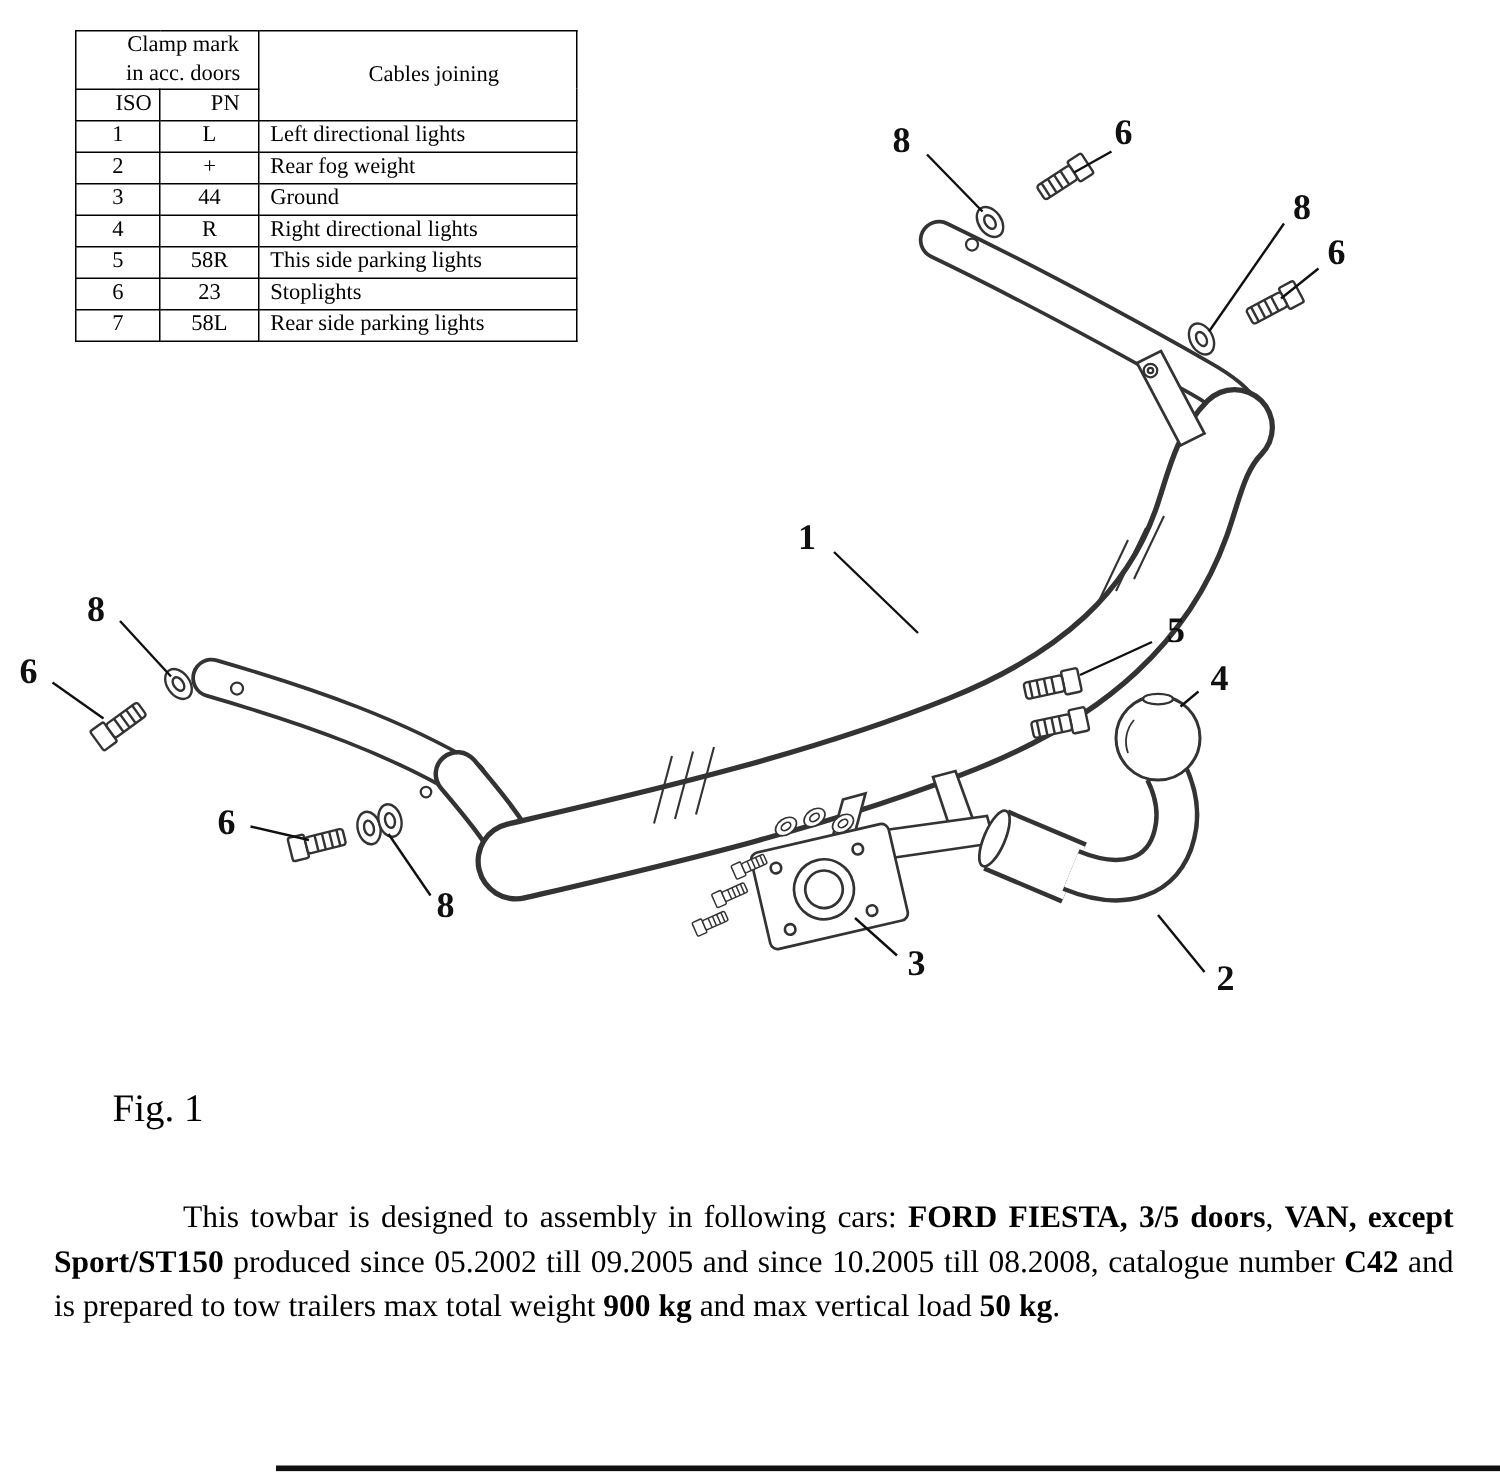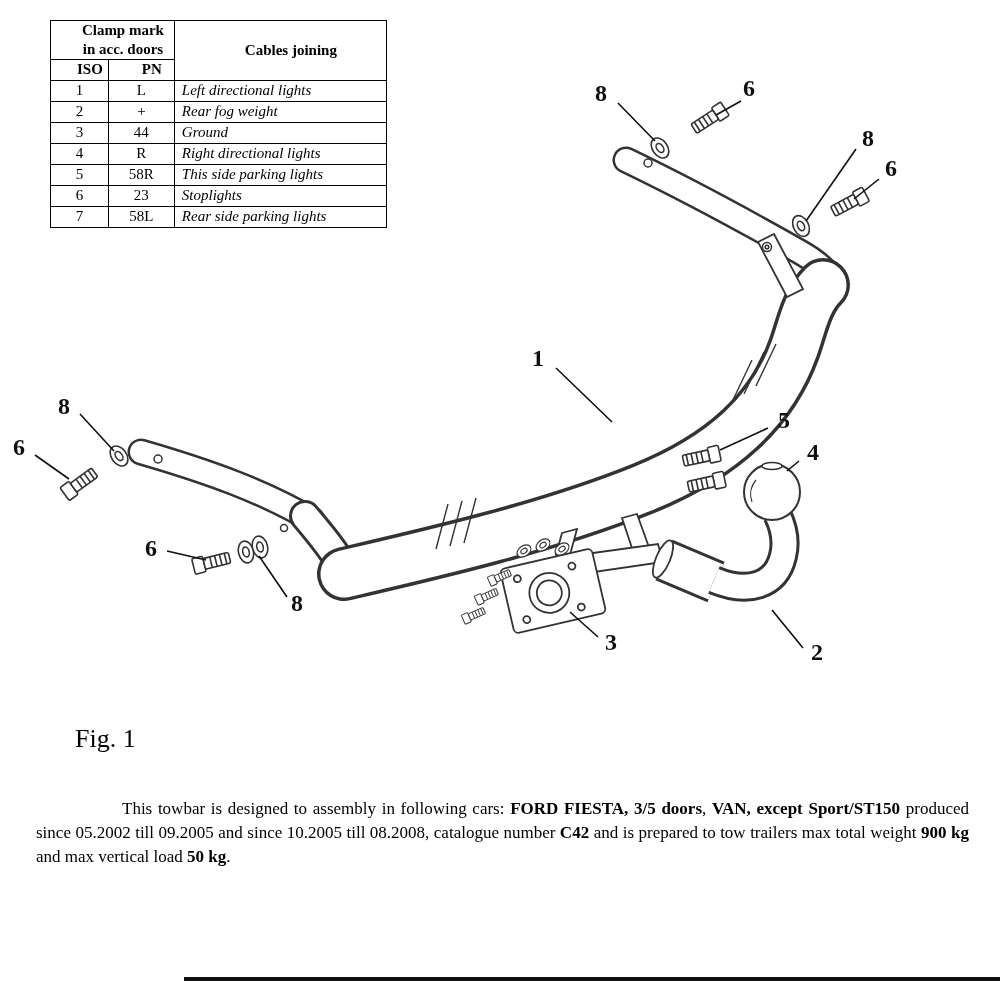--- a/index.html
+++ b/index.html
@@ -5,28 +5,28 @@
   * { margin:0; padding:0; box-sizing:border-box; }
   html,body { background:#ffffff; }
   body { width:1000px; height:981px; font-family:"Liberation Serif", serif; color:#000; }
   .page { position:relative; width:1000px; height:981px; background:#fff; overflow:hidden; }
 
   .diagram-svg { position:absolute; left:0; top:0; }
 
   .clamp-table { position:absolute; left:50px; top:20px; border-collapse:collapse;
                  font-size:15px; background:#fff; }
   .clamp-table td { border:1px solid #000; padding:0 5px; height:21px; line-height:1.25; }
-  .clamp-table .hdr { font-weight:bold; text-align:center;padding-left:26px; }
+  .clamp-table .hdr { font-weight:normal; text-align:center;padding-left:26px; }
   .clamp-table .c { text-align:center; }
-  .clamp-table .l { text-align:left; padding-left:7px; padding-right:8px;font-style:italic; }
+  .clamp-table .l { text-align:left; padding-left:7px; padding-right:8px; }
 
   .fig-caption { position:absolute; left:75px; top:724px; font-size:26px; }
 
   .body-text { position:absolute; left:36px; right:31px; top:797px;
-               font-size:17px; line-height:1.41; text-align:justify; text-indent:86px; }
+               font-size:21px; line-height:1.41; text-align:justify; text-indent:86px; }
   .body-text b { font-weight:bold; }
 
   .bottom-rule { position:absolute; left:184px; right:0; bottom:0; height:4px; background:#101010; }
 
   .callout { font-family:"Liberation Serif", serif; font-weight:bold; font-size:24px; fill:#101010; }
 </style>
 </head>
 <body>
 
 <div class="page">

